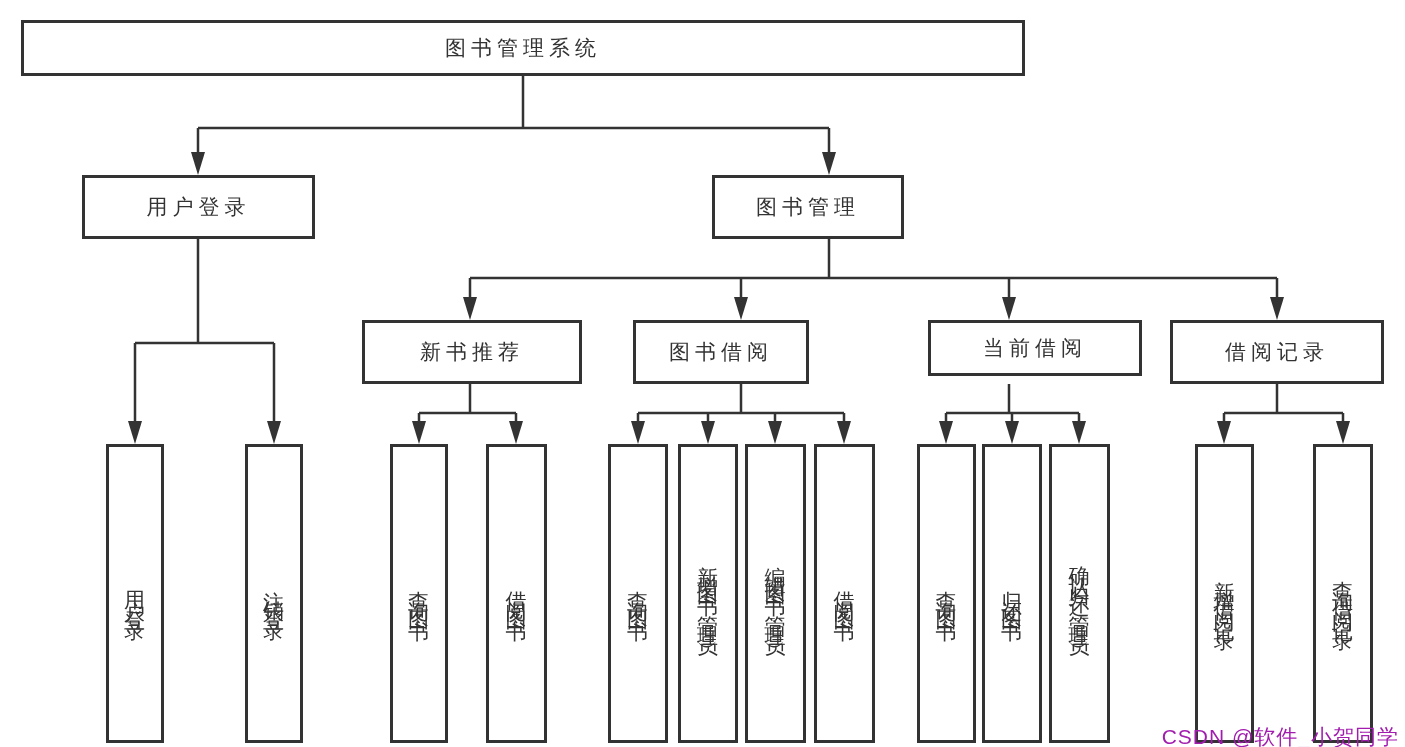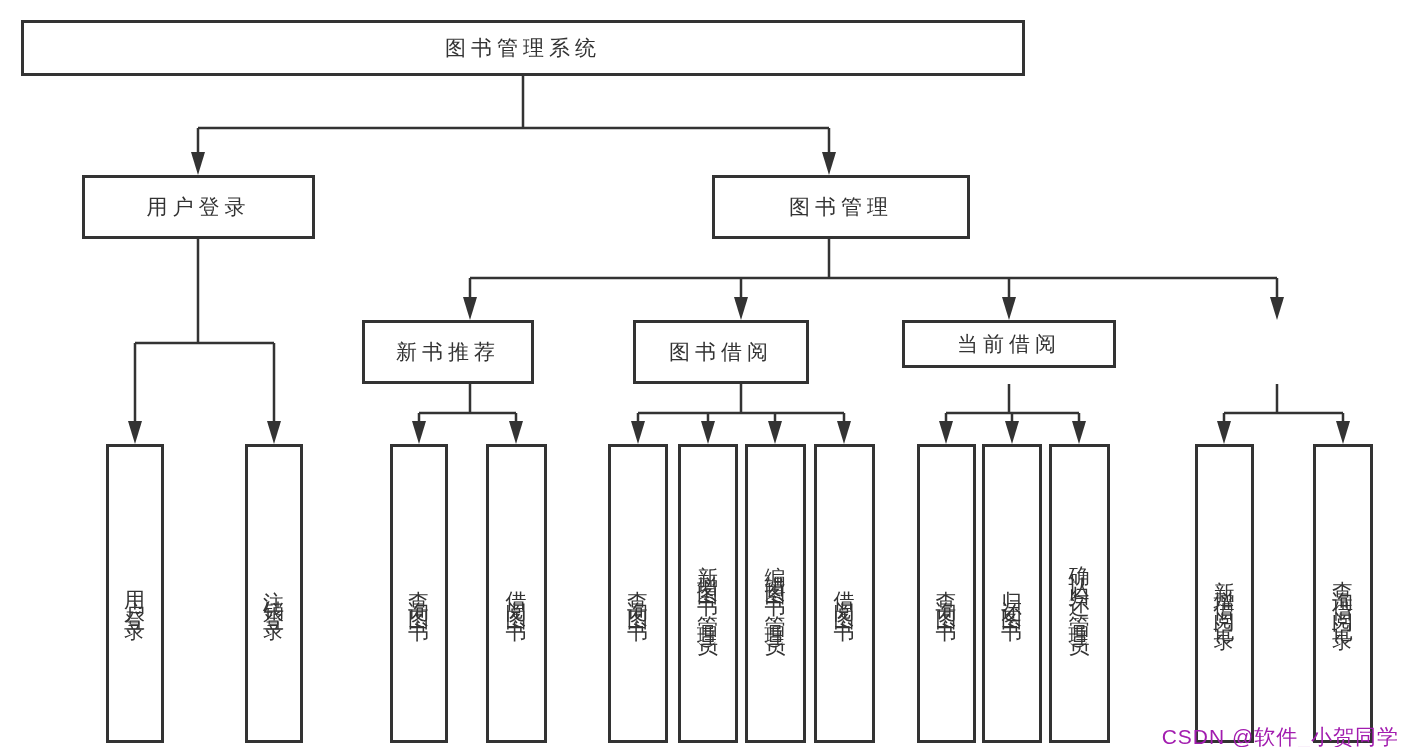--- a/index.html
+++ b/index.html
@@ -13,24 +13,24 @@
     display:flex;align-items:center;justify-content:center;
   }
   .hlabel{font-size:21px;letter-spacing:5px;white-space:nowrap;color:#333333;}
   .vtext{
     writing-mode:vertical-rl;text-orientation:mixed;
     font-size:21px;line-height:1;letter-spacing:10px;color:#333333;white-space:nowrap;
   }
   
   .n-root   {left:21px;  top:13px;  width:1004px;height:56px;}
   .n-login  {left:82px;  top:168px; width:233px; height:64px;}
-  .n-mgmt   {left:712px; top:168px; width:258px; height:64px;}
-  .n-rec    {left:362px; top:313px; width:172px; height:64px;}
+  .n-mgmt   {left:712px; top:168px; width:192px; height:64px;}
+  .n-rec    {left:362px; top:313px; width:220px; height:64px;}
   .n-borrow {left:633px; top:313px; width:176px; height:64px;}
-  .n-current{left:902px; top:313px; width:214px; height:48px;text-align:right;}
+  .n-current{left:928px; top:313px; width:214px; height:56px;text-align:right;}
   .n-records{left:1170px;top:313px; width:214px; height:64px;}
   .leaf{top:437px;height:299px;}
   .l-1 {left:106px; width:58px;}
   .l-2 {left:245px; width:58px;}
   .l-3 {left:390px; width:58px;}
   .l-4 {left:486px; width:61px;}
   .l-5 {left:608px; width:60px;}
   .l-6 {left:678px; width:60px;}
   .l-7 {left:745px; width:61px;}
   .l-8 {left:814px; width:61px;}
@@ -95,20 +95,23 @@
 
   <div class="box n-rec">
     <span class="hlabel">新书推荐</span>
   </div>
   <div class="box n-borrow">
     <span class="hlabel">图书借阅</span>
   </div>
   <div class="box n-current">
     <span class="hlabel">当前借阅</span>
   </div>
+  <div class="box n-records">
+    <span class="hlabel">借阅记录</span>
+  </div>
 
   <div class="box leaf l-1">
     <span class="vtext">用户登录</span>
   </div>
   <div class="box leaf l-2">
     <span class="vtext">注销登录</span>
   </div>
   <div class="box leaf l-3">
     <span class="vtext">查询图书</span>
   </div>

